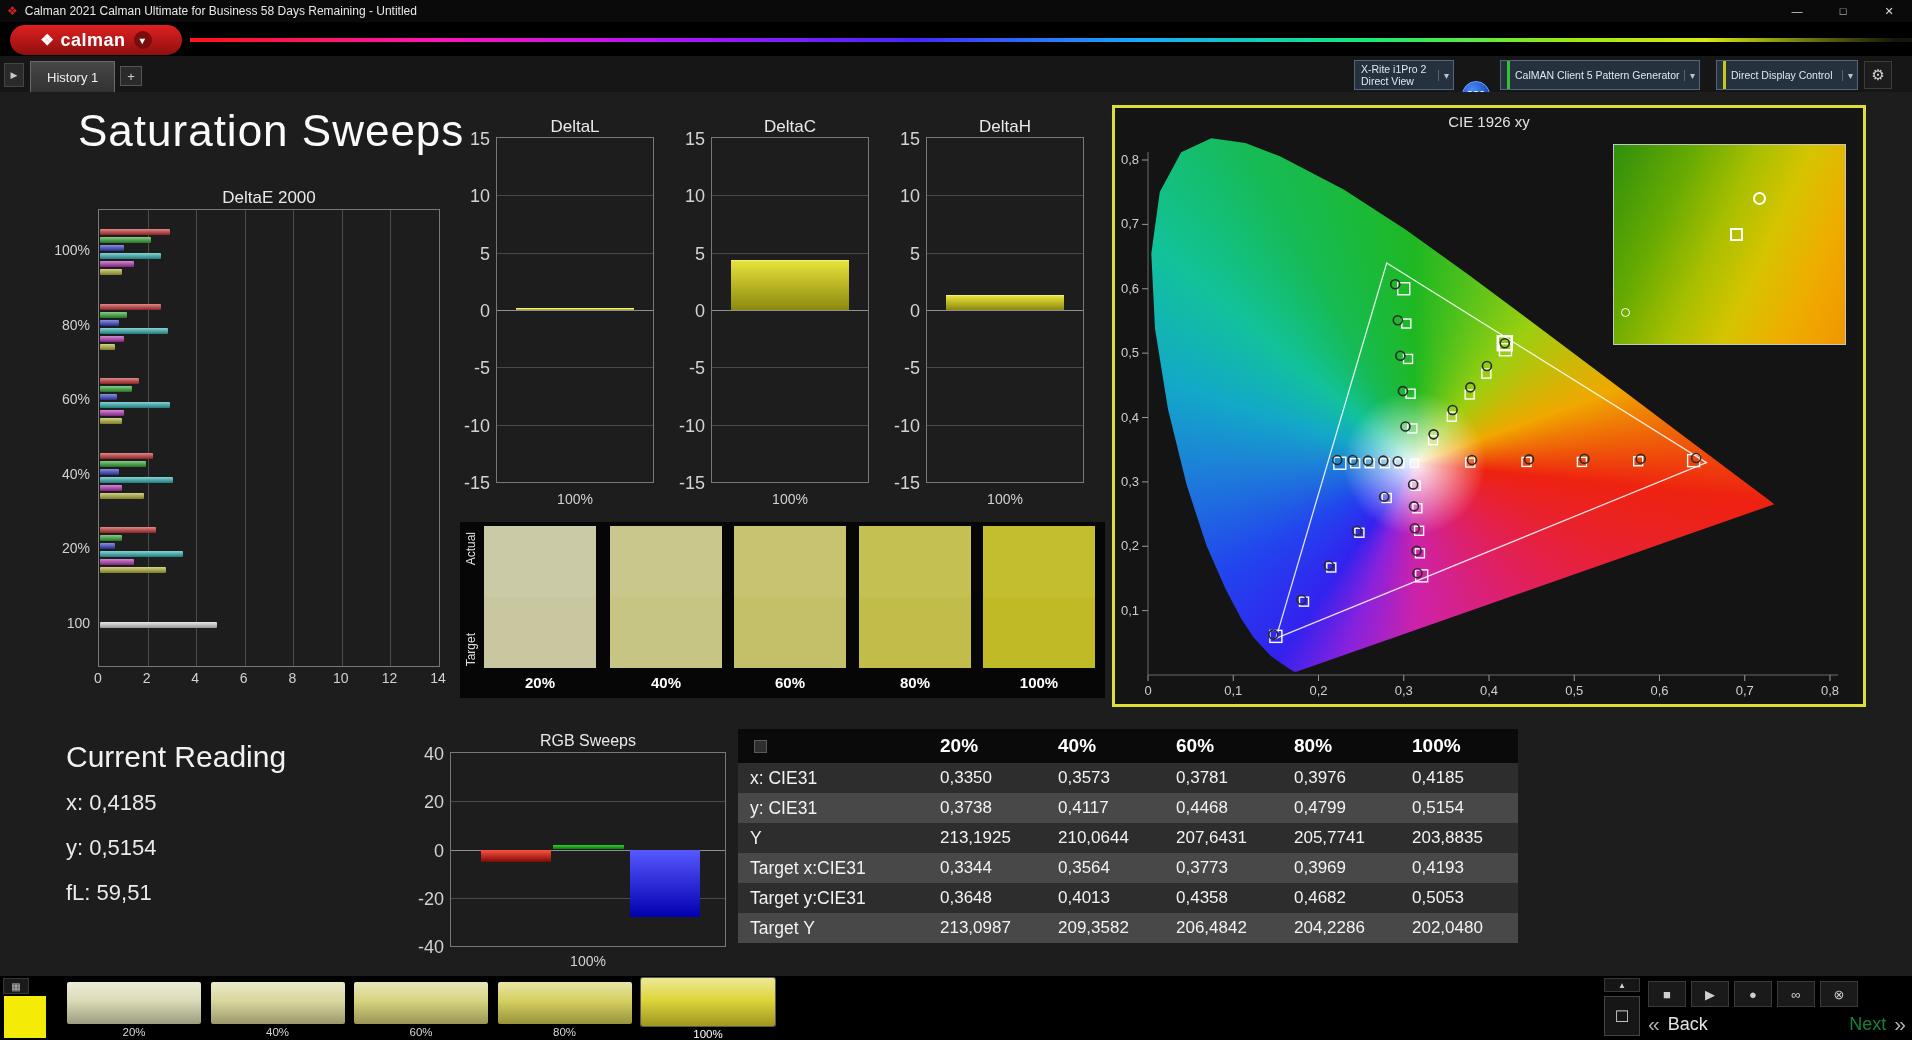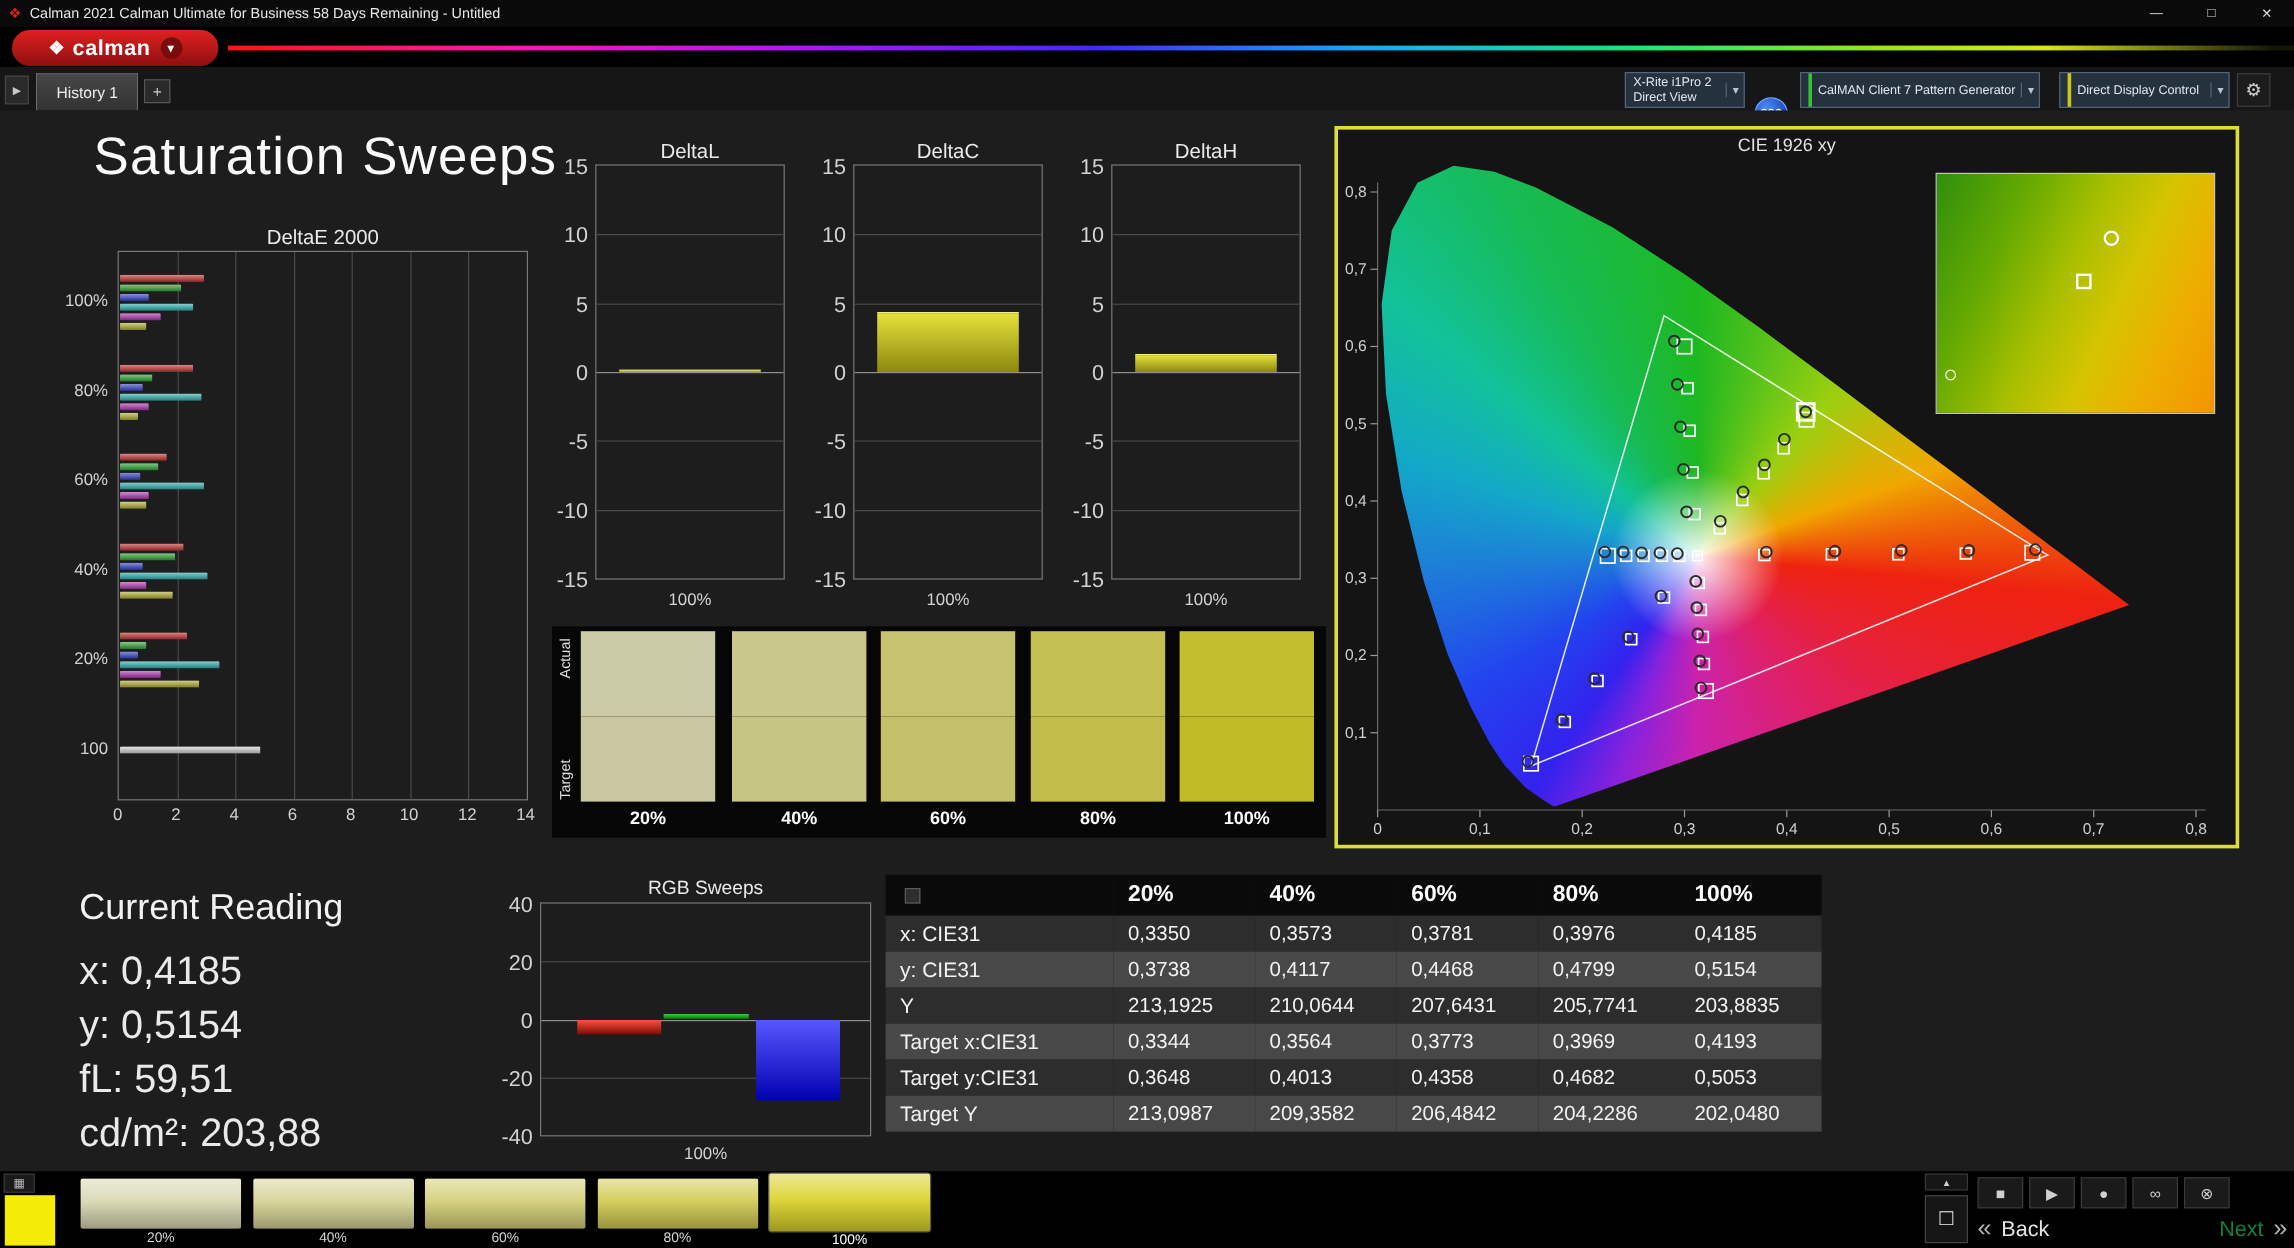--- a/index.html
+++ b/index.html
@@ -99,21 +99,21 @@
   .cie-svg { position:absolute; left:0; top:0; }
   .cie-svg text { font-family:"Liberation Sans", sans-serif; }
   .cie-inset { position:absolute; left:498px; top:36px; width:233px; height:201px; border:1px solid #c4c4c4;
     background:linear-gradient(115deg,#2f8f0c 0%,#66aa02 25%,#a8bf00 45%,#d6c400 62%,#eead00 80%,#f29600 100%); }
   .ins-marker { position:absolute; border:2px solid #fff; background:transparent; }
   .ins-circle { border-radius:50%; }
 
   
   .reading { position:absolute; left:66px; top:648px; }
   .reading-title { font-size:30px; color:#f2f2f2; margin-bottom:16px; }
-  .reading-line { font-size:33px; color:#eaeaea; height:45px; }
+  .reading-line { font-size:22px; color:#eaeaea; height:45px; }
 
   
   .rgbbal { position:absolute; left:420px; top:640px; width:310px; height:245px; }
   .rgbbal .chart-title { position:absolute; left:30px; top:0; width:276px; font-size:16px; }
   .rgb-plot { position:absolute; left:30px; top:20px; width:276px; height:195px; border:1px solid #787878; }
   .rgb-ylabels { position:absolute; left:0; top:20px; width:27px; height:195px; }
   .rgb-xlabel { position:absolute; left:30px; top:221px; width:276px; text-align:center; font-size:14px; color:#d2d2d2; }
 
   
   .dtable { position:absolute; left:738px; top:637px; width:780px; display:grid; grid-template-columns:190px repeat(5,118px); }
@@ -181,21 +181,21 @@
     <div class="device-box meter">
       <div class="device-text">
         <div>X-Rite i1Pro 2</div>
         <div>Direct View</div>
       </div>
       <span class="chev">▾</span>
     </div>
     <div class="badge">236</div>
     <div class="device-box source">
       <span class="dev-accent" style="background:#35c035"></span>
-      <div class="device-text">CalMAN Client 7 Pattern Generator</div>
+      <div class="device-text">CalMAN Client 5 Pattern Generator</div>
       <span class="chev">▾</span>
     </div>
     <div class="device-box display">
       <span class="dev-accent" style="background:#c8c818"></span>
       <div class="device-text">Direct Display Control</div>
       <span class="chev">▾</span>
     </div>
     <div class="gear-btn">
       <span>⚙</span>
     </div>
@@ -486,21 +486,20 @@
           </div>
       </div>
     </div>
 
     <div class="reading">
       <div class="reading-title">Current Reading</div>
       <div>
           <div class="reading-line">x: 0,4185</div>
           <div class="reading-line">y: 0,5154</div>
           <div class="reading-line">fL: 59,51</div>
-          <div class="reading-line">cd/m²: 203,88</div>
         </div>
     </div>
 
     <div class="rgbbal">
       <div class="chart-title">RGB Sweeps</div>
       <div class="rgb-ylabels">
           <span class="ytick" style="top: -8px;">40</span>
           <span class="ytick" style="top: 40.25px;">20</span>
           <span class="ytick" style="top: 88.5px;">0</span>
           <span class="ytick" style="top: 136.75px;">-20</span>

